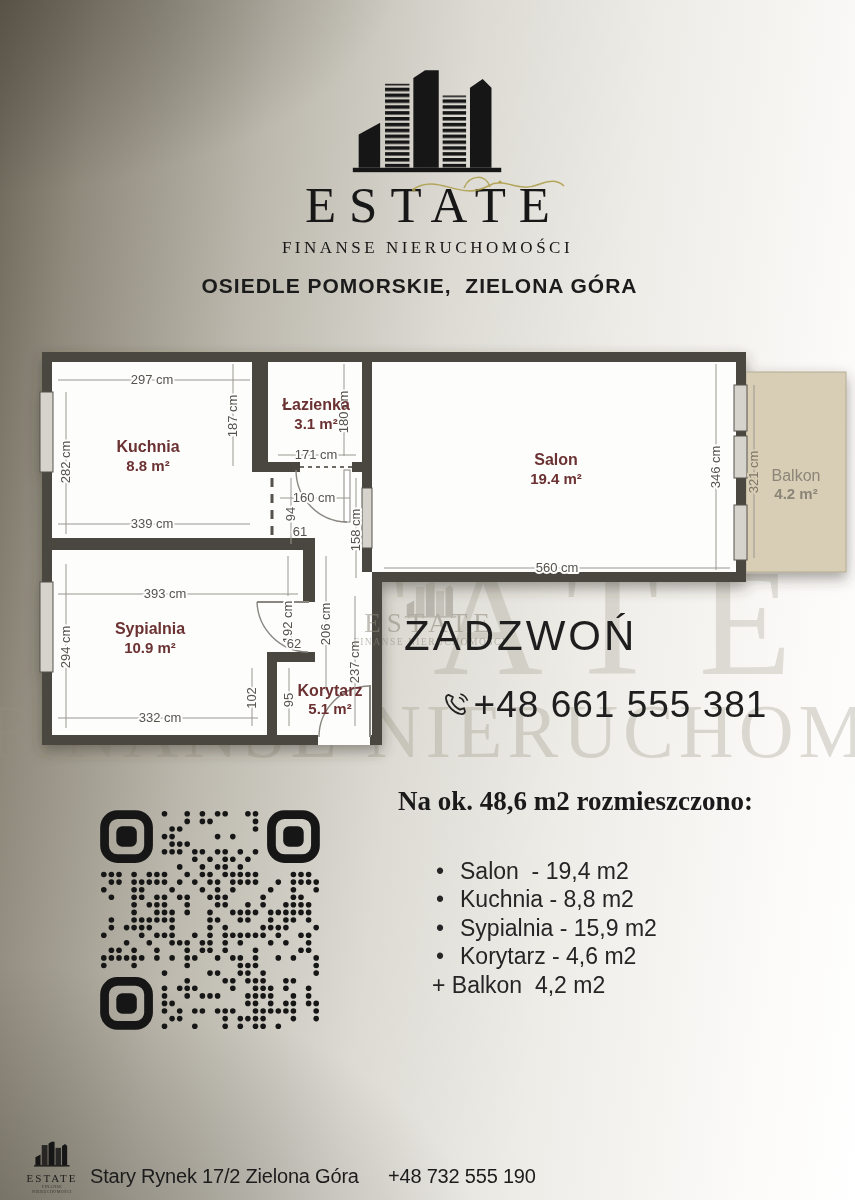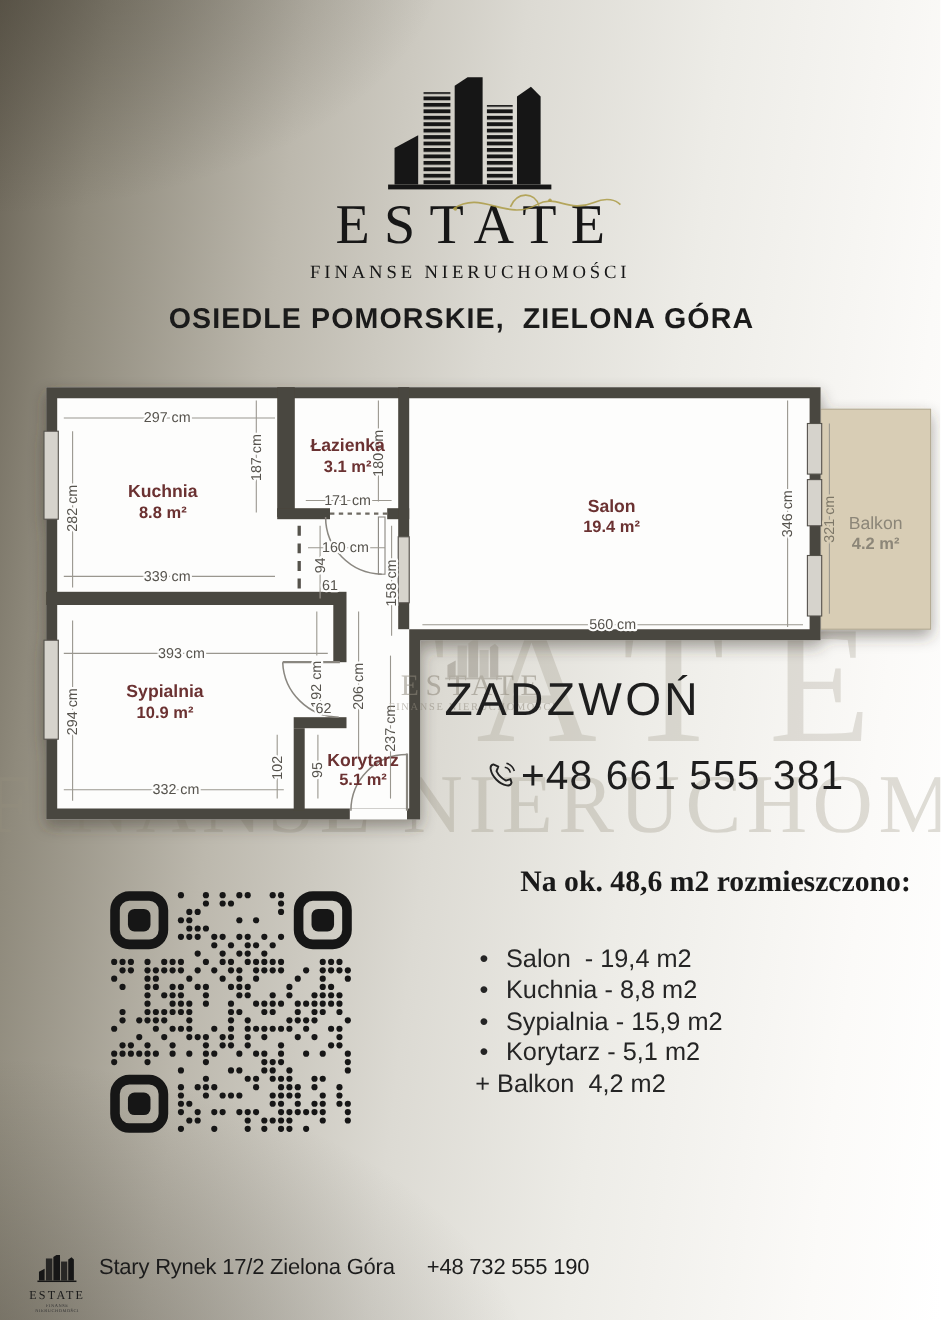--- a/index.html
+++ b/index.html
@@ -12,54 +12,54 @@
   .wm{position:absolute;font-family:"Liberation Serif",serif;color:#97917f;white-space:nowrap;pointer-events:none;}
   .wm-estate{top:536px;left:55px;font-size:152px;letter-spacing:40px;opacity:.26;}
   .wm-line{top:688px;left:-14px;font-size:76px;letter-spacing:5px;opacity:.30;}
   
   .logo{position:absolute;top:58px;left:0;right:0;text-align:center;color:#171717;}
   .logo svg{display:block;margin:0 auto;}
   .logo-title{font-family:"Liberation Serif",serif;font-size:51px;line-height:1;letter-spacing:13px;text-indent:13px;margin-top:4px;}
   .logo-sub{font-family:"Liberation Serif",serif;font-size:17px;letter-spacing:3.5px;margin-top:7px;}
   .flourish{position:absolute;top:146px;left:408px;}
   
-  .heading{position:absolute;top:274px;left:0;right:16px;text-align:center;font-size:26px;font-weight:bold;
+  .heading{position:absolute;top:274px;left:0;right:16px;text-align:center;font-size:21px;font-weight:bold;
     letter-spacing:1px;color:#1b1b1b;white-space:pre;}
   
   .plan-svg{position:absolute;left:0;top:0;pointer-events:none;}
   .dim{font-family:"Liberation Sans",sans-serif;font-size:13px;fill:#56534d;paint-order:stroke;stroke:#fdfdfc;stroke-width:4px;stroke-linejoin:round;}
   .dimb{font-family:"Liberation Sans",sans-serif;font-size:13px;fill:#7d7768;paint-order:stroke;stroke:#d8cdb5;stroke-width:4px;stroke-linejoin:round;}
   .rname{font-family:"Liberation Sans",sans-serif;font-size:16px;font-weight:600;fill:#6b3030;}
   .rarea{font-family:"Liberation Sans",sans-serif;font-size:15px;font-weight:700;fill:#6b3030;}
   .bname{font-family:"Liberation Sans",sans-serif;font-size:16px;fill:#8c8678;}
   .barea{font-family:"Liberation Sans",sans-serif;font-size:15px;font-weight:700;fill:#8c8678;}
   .wmc{font-family:"Liberation Serif",serif;fill:#8f897c;}
   .dline{stroke:#9a978f;stroke-width:1;fill:none;}
   .door{stroke:#8a8780;stroke-width:1.4;fill:none;}
   
   .contact{position:absolute;top:612px;left:404px;width:400px;text-align:left;color:#1e1e1e;}
   .call{font-size:42px;letter-spacing:3px;font-weight:400;}
   .phone-row{margin-top:24px;display:flex;align-items:center;justify-content:center;gap:3px;}
   .phone-number{font-size:37px;font-weight:400;letter-spacing:1px;}
   
   .summary{position:absolute;top:786px;left:398px;width:430px;color:#1a1a1a;}
-  .summary-heading{font-family:"Liberation Serif",serif;font-size:27px;font-weight:600;text-align:right;}
+  .summary-heading{font-family:"Liberation Serif",serif;font-size:27px;font-weight:600;}
   .summary-list{margin-top:40px;font-size:23px;color:#252525;margin-left:28px;}
   .item{display:flex;line-height:28.4px;white-space:pre;}
   .bullet{width:24px;padding-left:10px;}
   .bullet::before{content:"•";}
   .balkon-line{font-size:23px;line-height:28.4px;padding-left:6px;color:#252525;white-space:pre;}
   
   .qr{position:absolute;left:100px;top:810px;}
   
   .footer{position:absolute;left:0;right:0;bottom:0;height:78px;}
   .f-logo{position:absolute;left:22px;bottom:6px;width:60px;text-align:center;color:#1b1b1b;}
   .f-logo-title{font-family:"Liberation Serif",serif;font-size:11px;letter-spacing:2px;margin-top:1px;}
   .f-logo-sub{font-family:"Liberation Serif",serif;font-size:4px;letter-spacing:.5px;color:#333;}
-  .f-text{position:absolute;bottom:36px;font-size:20px;color:#1c1c1c;letter-spacing:-0.2px;}
+  .f-text{position:absolute;bottom:12px;font-size:20px;color:#1c1c1c;letter-spacing:-0.2px;}
   .f-address{left:90px;}
   .f-phone{left:388px;margin-top:42px;}
   .f-web{left:572px;}
 </style>
 </head>
 <body>
 
 <div class="page">
 
   <div class="wm wm-estate">ESTATE</div>
@@ -225,21 +225,21 @@
       <span class="phone-number">+48 661 555 381</span>
     </div>
   </div>
 
   <div class="summary">
     <div class="summary-heading">Na ok. 48,6 m2 rozmieszczono:</div>
     <div class="summary-list">
       <div class="item"><span class="bullet"></span><span>Salon  - 19,4 m2</span></div>
       <div class="item"><span class="bullet"></span><span>Kuchnia - 8,8 m2</span></div>
       <div class="item"><span class="bullet"></span><span>Sypialnia - 15,9 m2</span></div>
-      <div class="item"><span class="bullet"></span><span>Korytarz - 5,1 m2</span></div>
+      <div class="item"><span class="bullet"></span><span>Korytarz - 4,6 m2</span></div>
       <div class="balkon-line">+ Balkon  4,2 m2</div>
     </div>
   </div>
 
   <svg id="qr-svg" class="qr" width="220" height="222" viewBox="0 0 220 222">
       <g fill="#161616">
         <circle cx="64.5" cy="3.8" r="2.8"></circle>
         <circle cx="87.2" cy="3.8" r="2.8"></circle>
         <circle cx="102.4" cy="3.8" r="2.8"></circle>
         <circle cx="117.6" cy="3.8" r="2.8"></circle>

